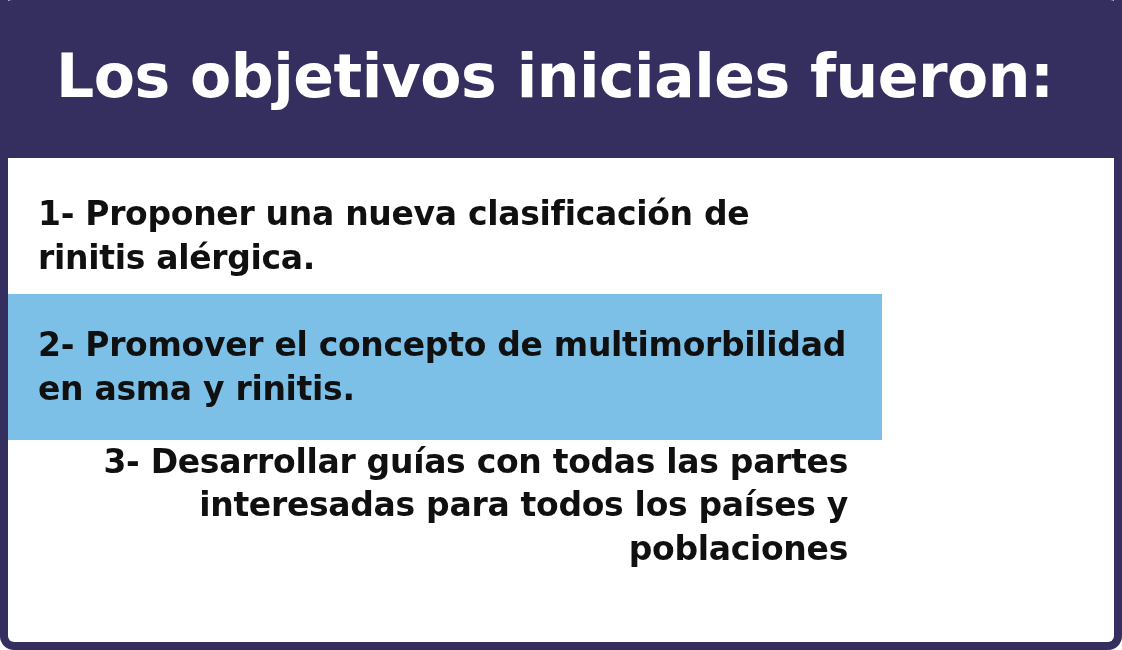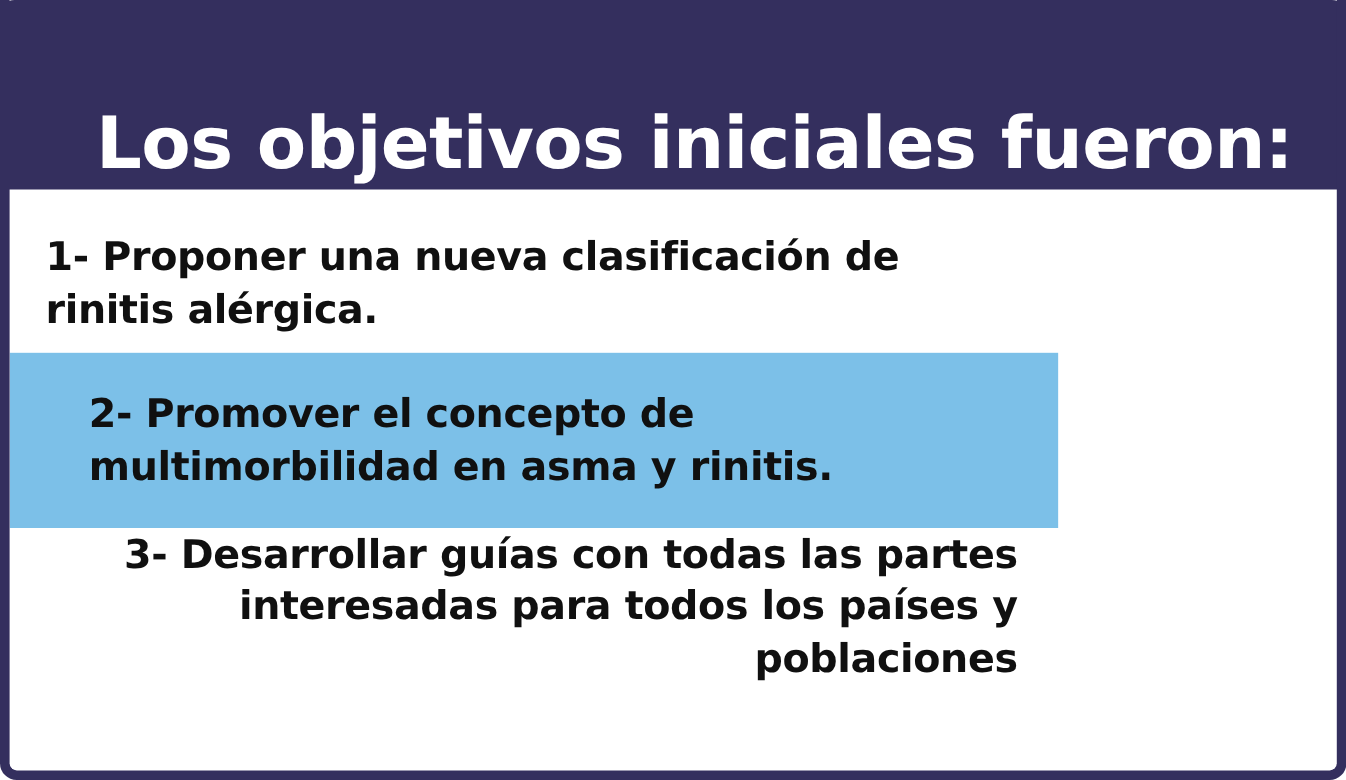--- a/index.html
+++ b/index.html
@@ -40,23 +40,23 @@
   
   .header-banner {
     position: absolute;
     left: 0;
     top: 0;
     width: 1122px;
     height: 158px;
     background: #342F5E;
     border-radius: 12px 12px 0 0;
     display: flex;
-    align-items: flex-end;
+    align-items: center;
     box-sizing: border-box;
-    padding: 0 0 6px 80px;
+    padding: 0 0 6px 56px;
   }
 
   .header-title {
     color: #ffffff;
     font-family: "DejaVu Sans", sans-serif;
     font-size: 60px;
     font-weight: bold;
     letter-spacing: -0.5px;
     line-height: 1.05;
     white-space: nowrap;
@@ -93,21 +93,21 @@
   .objective-text {
     color: #101010;
     font-family: "DejaVu Sans", sans-serif;
     font-size: 33px;
     font-weight: bold;
     line-height: 1.32;
     letter-spacing: -0.3px;
   }
 
   .row-1 .objective-text { margin-top: 4px; }
-  .row-2 .objective-text { max-width: 950px; margin-left: 36px; }
+  .row-2 .objective-text { max-width: 950px; }
   .row-3 .objective-text { max-width: 1010px; }
 
   .tail-space {
     height: 72px;
     background: #ffffff;
   }
 </style>
 </head>
 <body>
 

